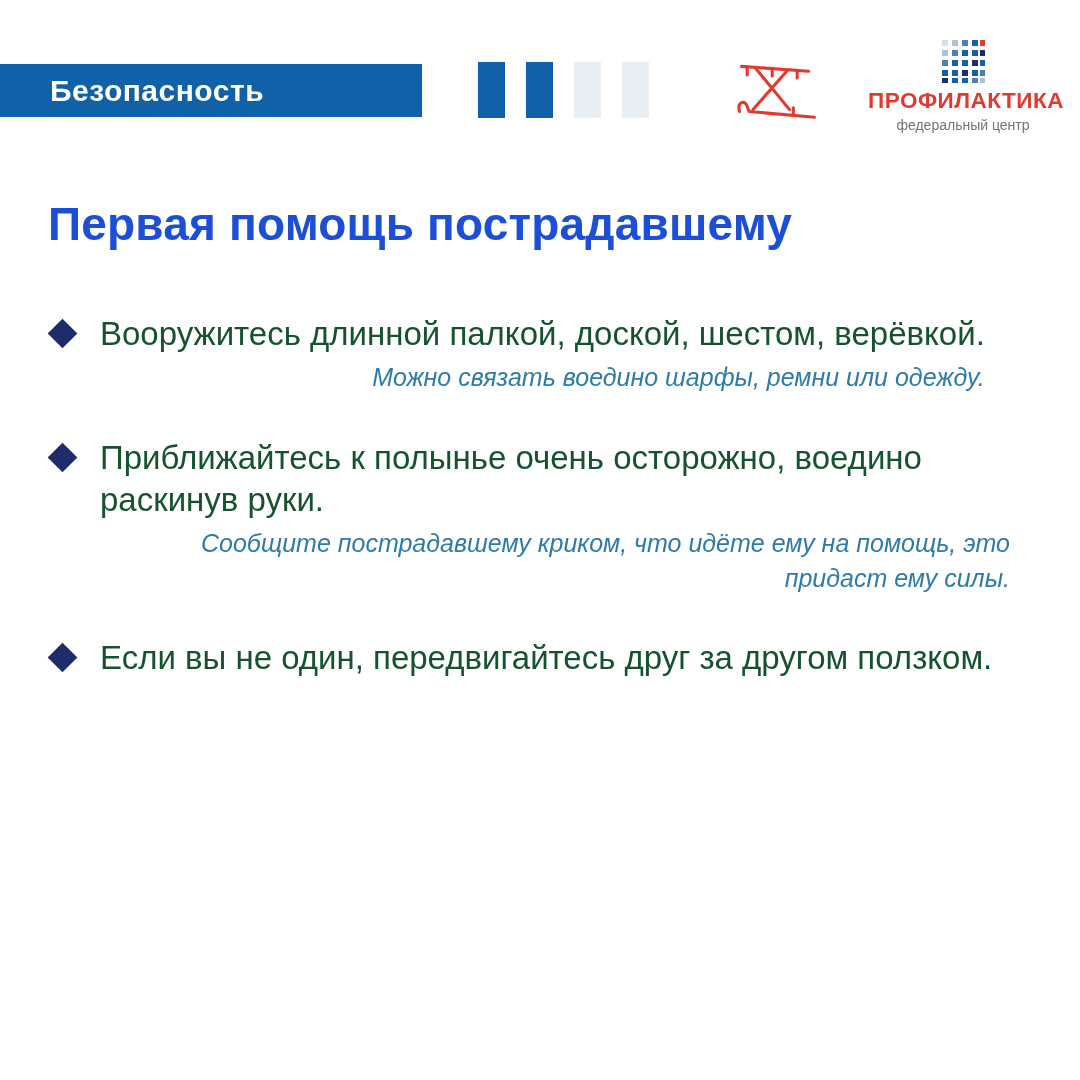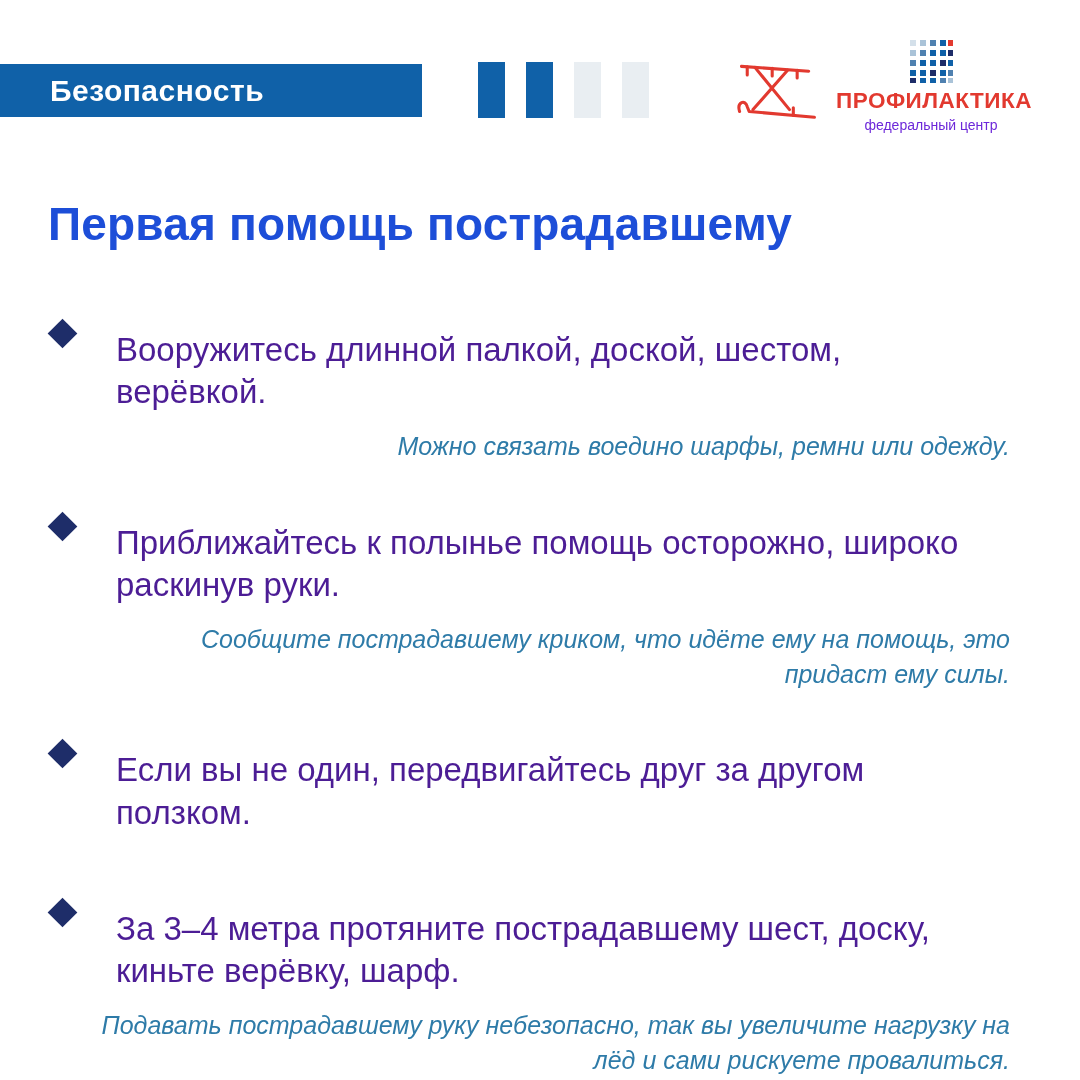--- a/index.html
+++ b/index.html
@@ -22,30 +22,30 @@
   }
   .banner span{
     color:#ffffff;font-weight:bold;font-size:30px;letter-spacing:.5px;
   }
   .bars{position:absolute;left:478px;top:62px;display:flex;gap:21px;}
   .bar{display:block;width:27px;height:56px;}
   .bar.b1,.bar.b2{background:#1061a8;}
   .bar.b3,.bar.b4{background:#e9eef2;}
   .sled{position:absolute;left:733px;top:52px;width:88px;height:72px;}
   .logo{
-    position:absolute;left:836px;top:38px;width:190px;
+    position:absolute;left:868px;top:38px;width:190px;
     text-align:center;
   }
   .pixels{display:block;margin:0 auto 4px auto;width:46px;height:46px;}
   .logo-title{
     color:#e2392f;font-weight:bold;font-size:22.5px;letter-spacing:.5px;
     white-space:nowrap;
   }
   .logo-sub{
-    color:#6d28d9;font-size:14px;margin-top:3px;white-space:nowrap;
+    color:#737373;font-size:14px;margin-top:3px;white-space:nowrap;
   }
   
   .content{position:absolute;left:48px;top:198px;width:985px;}
   h1.title{
     margin:0;
     font-size:46px;line-height:1.15;font-weight:bold;
     color:#1d4ed8;letter-spacing:.2px;
   }
   ul.tips{
     list-style:none;margin:62px 0 0 0;padding:0;
@@ -56,22 +56,22 @@
   }
   .diamond{
     flex:0 0 auto;
     width:21px;height:21px;
     background:#1e2d69;
     transform:rotate(45deg);
     margin-top:10px;margin-left:4px;margin-right:4px;
   }
   .tip-body{max-width:910px;}
   .tip-text{
-    margin:16px;
-    font-size:33px;line-height:1.28;color:#4c1d95;
+    margin:0;
+    font-size:33px;line-height:1.28;color:#14532d;
   }
   .tip-note{
     margin:5px 0 0 0;
     font-size:25px;line-height:1.38;
     font-style:italic;
     color:#2e7ba8;
     text-align:right;
   }
 </style>
 </head>
@@ -153,37 +153,30 @@
         <span class="diamond"></span>
         <div class="tip-body">
           <p class="tip-text">Вооружитесь длинной палкой, доской, шестом, верёвкой.</p>
           <p class="tip-note">Можно связать воедино шарфы, ремни или одежду.</p>
         </div>
       </li>
 
       <li>
         <span class="diamond"></span>
         <div class="tip-body">
-          <p class="tip-text">Приближайтесь к полынье помощь осторожно, широко раскинув руки.</p>
+          <p class="tip-text">Приближайтесь к полынье очень осторожно, воедино раскинув руки.</p>
           <p class="tip-note">Сообщите пострадавшему криком, что идёте ему на помощь, это придаст ему силы.</p>
         </div>
       </li>
 
       <li>
         <span class="diamond"></span>
         <div class="tip-body">
           <p class="tip-text">Если вы не один, передвигайтесь друг за другом ползком.</p>
         </div>
       </li>
 
-      <li>
-        <span class="diamond"></span>
-        <div class="tip-body">
-          <p class="tip-text">За 3–4 метра протяните пострадавшему шест, доску, киньте верёвку, шарф.</p>
-          <p class="tip-note">Подавать пострадавшему руку небезопасно, так вы увеличите нагрузку на лёд и сами рискуете провалиться.</p>
-        </div>
-      </li>
 
     </ul>
 
   </main>
 
 </div>
 
 </body></html>

